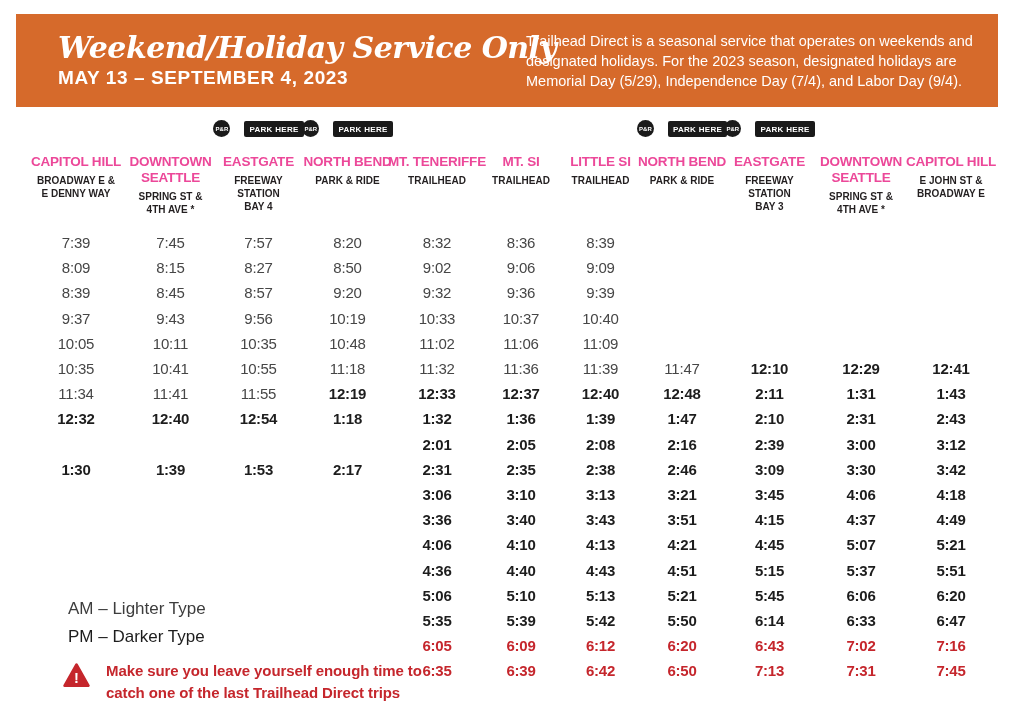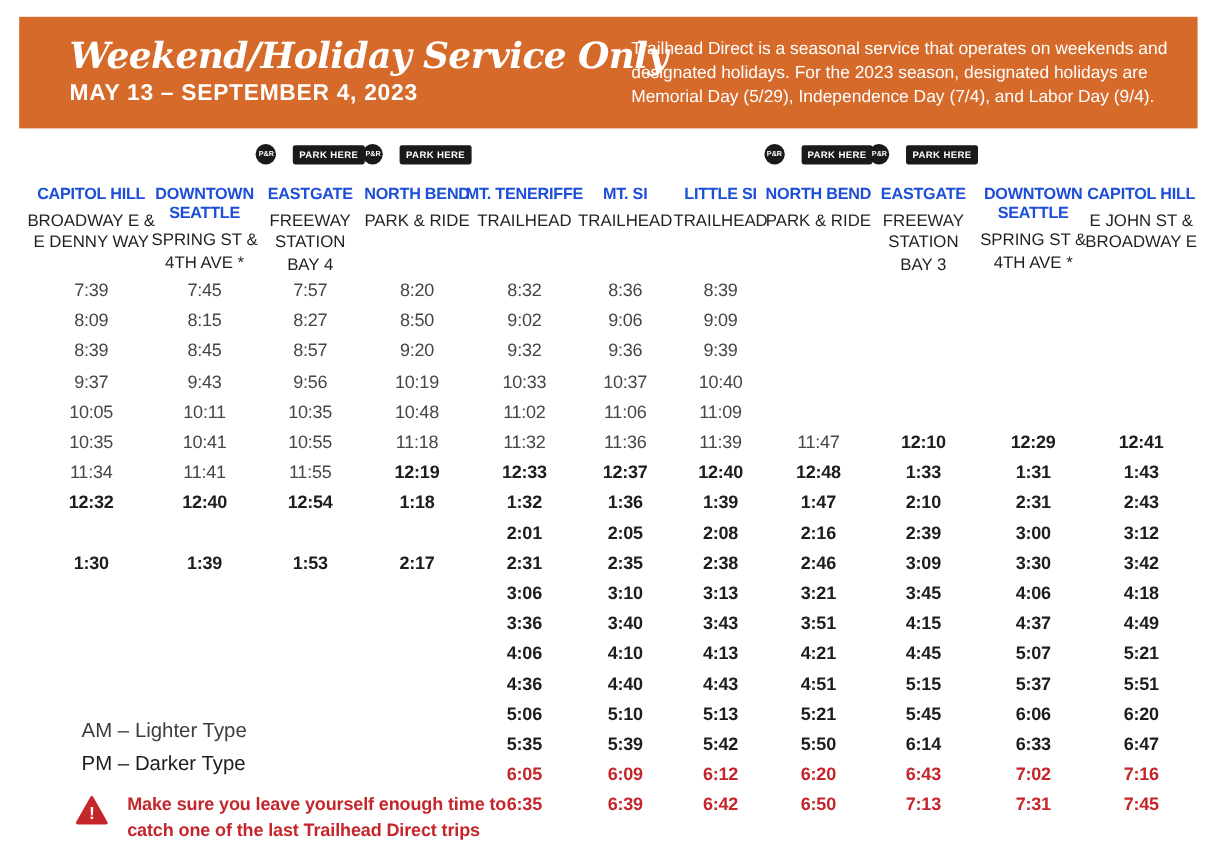--- a/index.html
+++ b/index.html
@@ -33,22 +33,22 @@
   .badge-slot{height:34px;display:flex;align-items:flex-start;justify-content:center;}
   .pr-badge{display:flex;align-items:center;gap:14px;}
   .pr-circle{
     width:17px;height:17px;border-radius:50%;background:var(--badge-black,#1A1A1A);
     color:#fff;font-size:6px;font-weight:700;display:flex;align-items:center;justify-content:center;
   }
   .pr-tag{
     background:var(--badge-black,#1A1A1A);color:#fff;font-size:8px;font-weight:700;
     padding:4px 5px 3px 5px;border-radius:2px;letter-spacing:0.3px;white-space:nowrap;
   }
-  .hname{font-size:13.5px;font-weight:700;color:#1d4ed8;line-height:1.2;letter-spacing:-0.2px;white-space:nowrap;}
-  .hsub{font-size:14px;font-weight:400;color:#231f20;line-height:1.3;white-space:nowrap;text-align:center;}
+  .hname{font-size:13.5px;font-weight:700;color:#ec4899;line-height:1.2;letter-spacing:-0.2px;white-space:nowrap;}
+  .hsub{font-size:10px;font-weight:700;color:#231f20;line-height:1.3;white-space:nowrap;text-align:center;}
   .hsub.first{margin-top:4px;}
   .tbody{position:absolute;left:26px;top:230px;width:980px;}
   .trow{display:grid;grid-template-columns:var(--cols);height:25.2px;align-items:center;}
   .tcell{text-align:center;font-size:15px;letter-spacing:-0.2px;}
   .tcell.am{color:var(--am-text,#464646);font-weight:400;}
   .tcell.pm{color:var(--pm-text,#1D1D1D);font-weight:700;}
   .tcell.last{color:var(--alert-red,#C5262C);font-weight:700;}
   
   .legend-am{position:absolute;left:68px;top:599px;font-size:17px;color:#3d3d3d;}
   .legend-pm{position:absolute;left:68px;top:627px;font-size:17px;font-weight:400;color:#1d1d1d;}
@@ -240,21 +240,21 @@
       </div>
       <div class="trow">
         <div class="tcell am">11:34</div>
         <div class="tcell am">11:41</div>
         <div class="tcell am">11:55</div>
         <div class="tcell pm">12:19</div>
         <div class="tcell pm">12:33</div>
         <div class="tcell pm">12:37</div>
         <div class="tcell pm">12:40</div>
         <div class="tcell pm">12:48</div>
-        <div class="tcell pm">1:33</div>
+        <div class="tcell pm">2:11</div>
         <div class="tcell pm">1:31</div>
         <div class="tcell pm">1:43</div>
       </div>
       <div class="trow">
         <div class="tcell pm">12:32</div>
         <div class="tcell pm">12:40</div>
         <div class="tcell pm">12:54</div>
         <div class="tcell pm">1:18</div>
         <div class="tcell pm">1:32</div>
         <div class="tcell pm">1:36</div>

